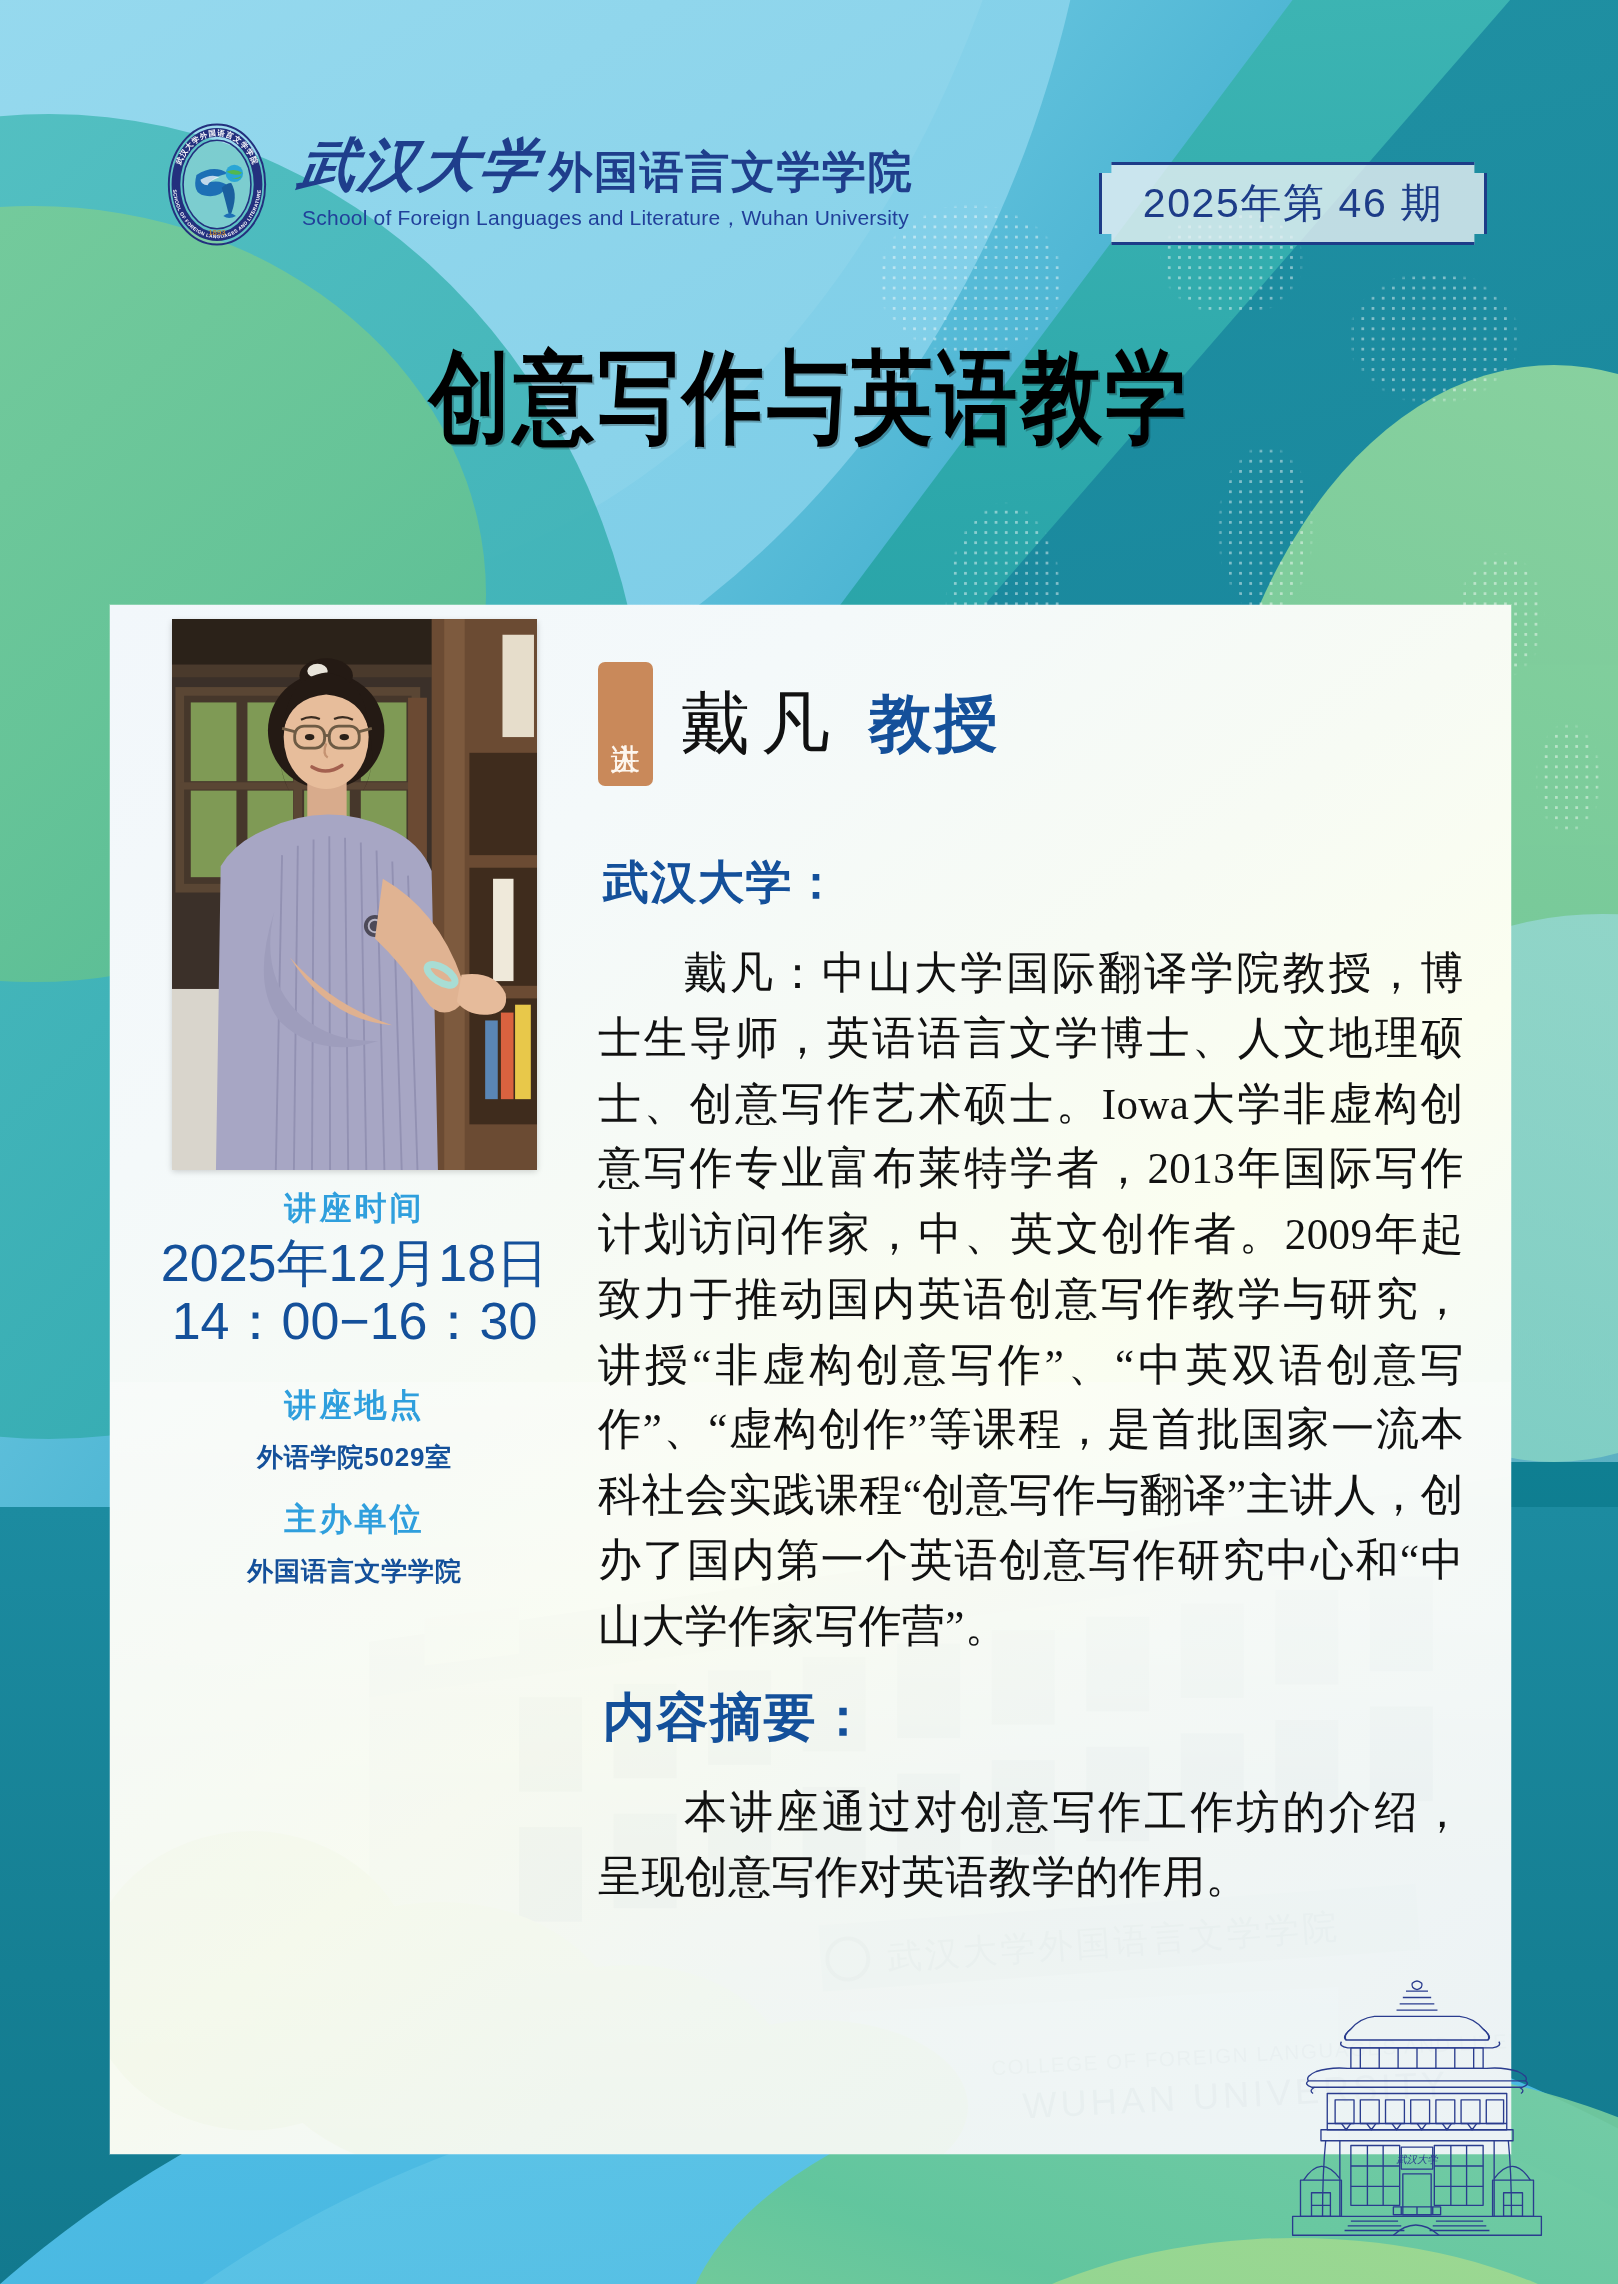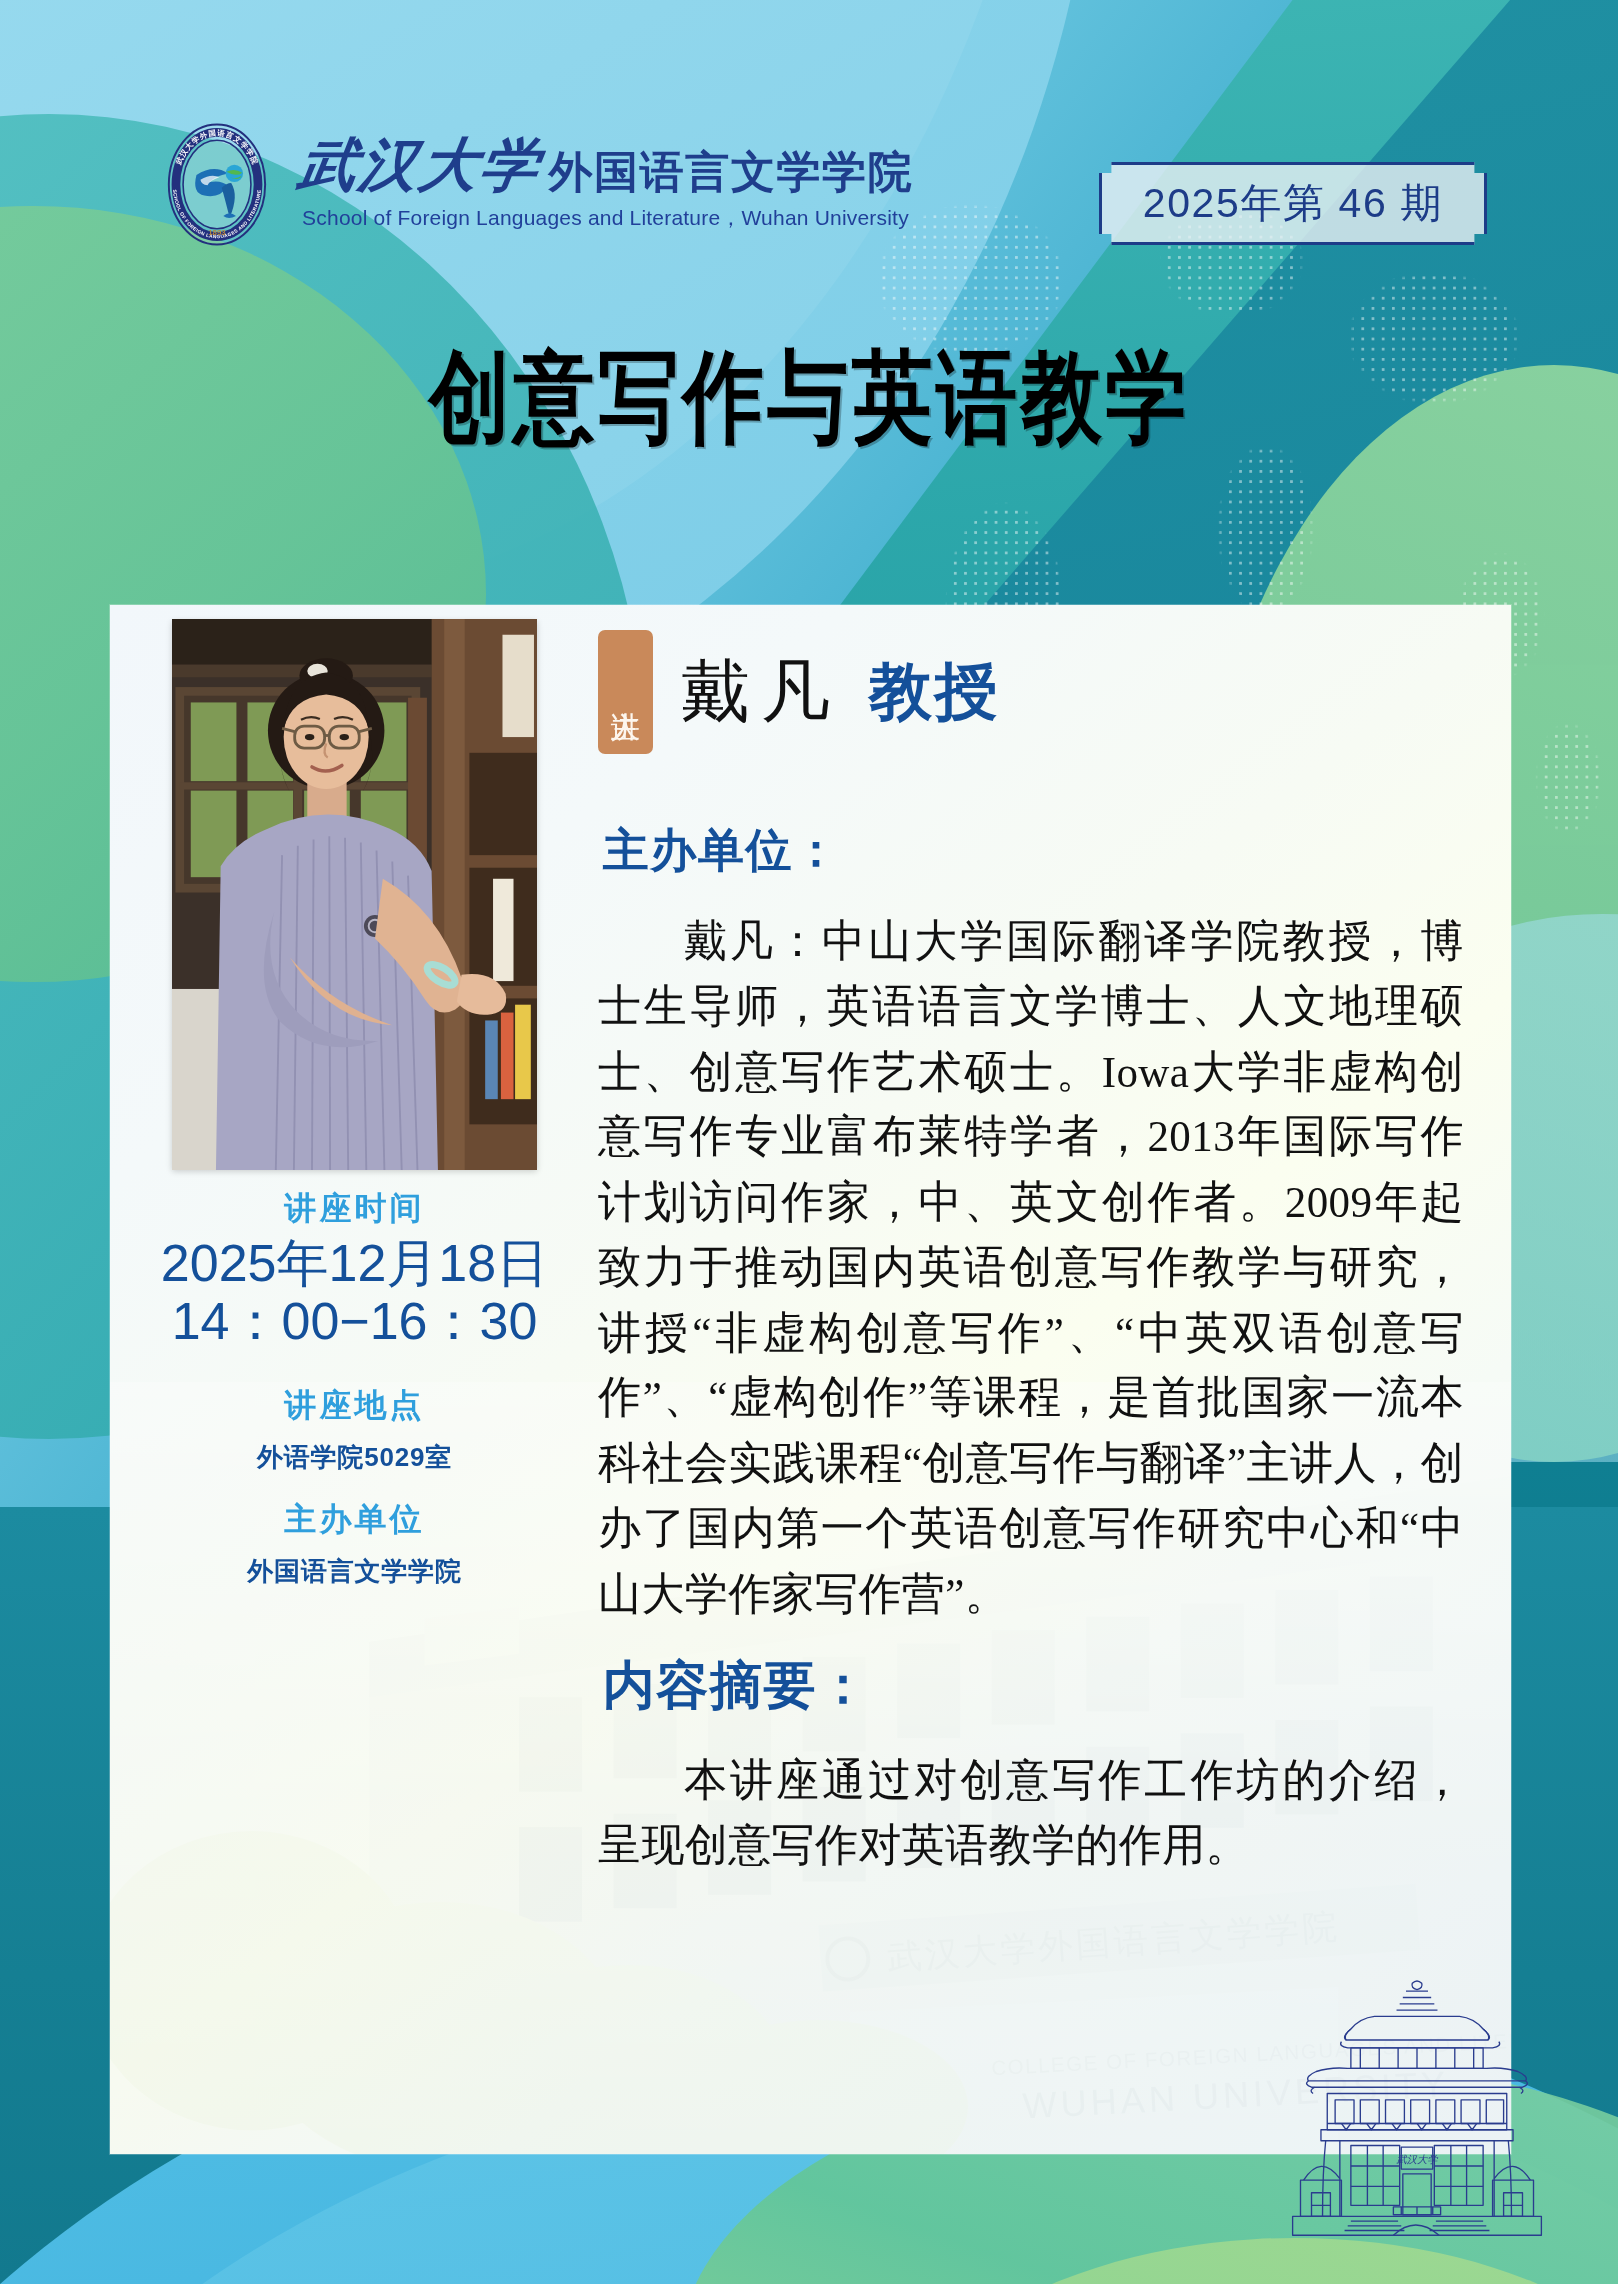--- a/index.html
+++ b/index.html
@@ -263,21 +263,21 @@
   }
   .mt-time{margin-top:19px;}
   .mt-date{margin-top:6.3px;}
   .mt-venue-lbl{margin-top:36px;}
   .mt-venue{margin-top:17.3px;}
   .mt-org-lbl{margin-top:27px;}
   .mt-org{margin-top:17.3px;}
 
   
   .right-col{
-    position:absolute;left:598px;top:630px;width:866px;z-index:7;
+    position:absolute;left:598px;top:662px;width:866px;z-index:7;
   }
   .speaker-line{display:flex;align-items:center;gap:28px;}
   .vtag{
     width:55px;padding:11px 0 14px;
     background:#c9895a;color:#fdf6ee;
     font-size:29px;font-weight:400;line-height:1.12;
     letter-spacing:1.6px;text-align:center;
     border-radius:7px;
     writing-mode:vertical-rl;text-orientation:upright;
     height:124px;display:flex;align-items:center;justify-content:center;
@@ -554,21 +554,21 @@
   </div>
 
   <div class="right-col">
 
     <div class="speaker-line">
       <span class="vtag">主讲人</span>
       <span class="speaker-name">戴凡</span>
       <span class="speaker-rank">教授</span>
     </div>
 
-    <div class="sec-head">主办单位：</div>
+    <div class="sec-head">武汉大学：</div>
     <div class="body-text">戴凡：中山大学国际翻译学院教授，博士生导师，英语语言文学博士、人文地理硕士、创意写作艺术硕士。Iowa大学非虚构创意写作专业富布莱特学者，2013年国际写作计划访问作家，中、英文创作者。2009年起致力于推动国内英语创意写作教学与研究，讲授“非虚构创意写作”、“中英双语创意写作”、“虚构创作”等课程，是首批国家一流本科社会实践课程“创意写作与翻译”主讲人，创办了国内第一个英语创意写作研究中心和“中山大学作家写作营”。</div>
 
     <div class="sec-head big">内容摘要：</div>
     <div class="body-text">本讲座通过对创意写作工作坊的介绍，呈现创意写作对英语教学的作用。</div>
   </div>
 
   <div class="oldlib">
     <svg viewBox="0 0 376 334" xmlns="http://www.w3.org/2000/svg">
       <g fill="none" stroke="#2a3c8e" stroke-width="1.7" stroke-linejoin="round">
 

